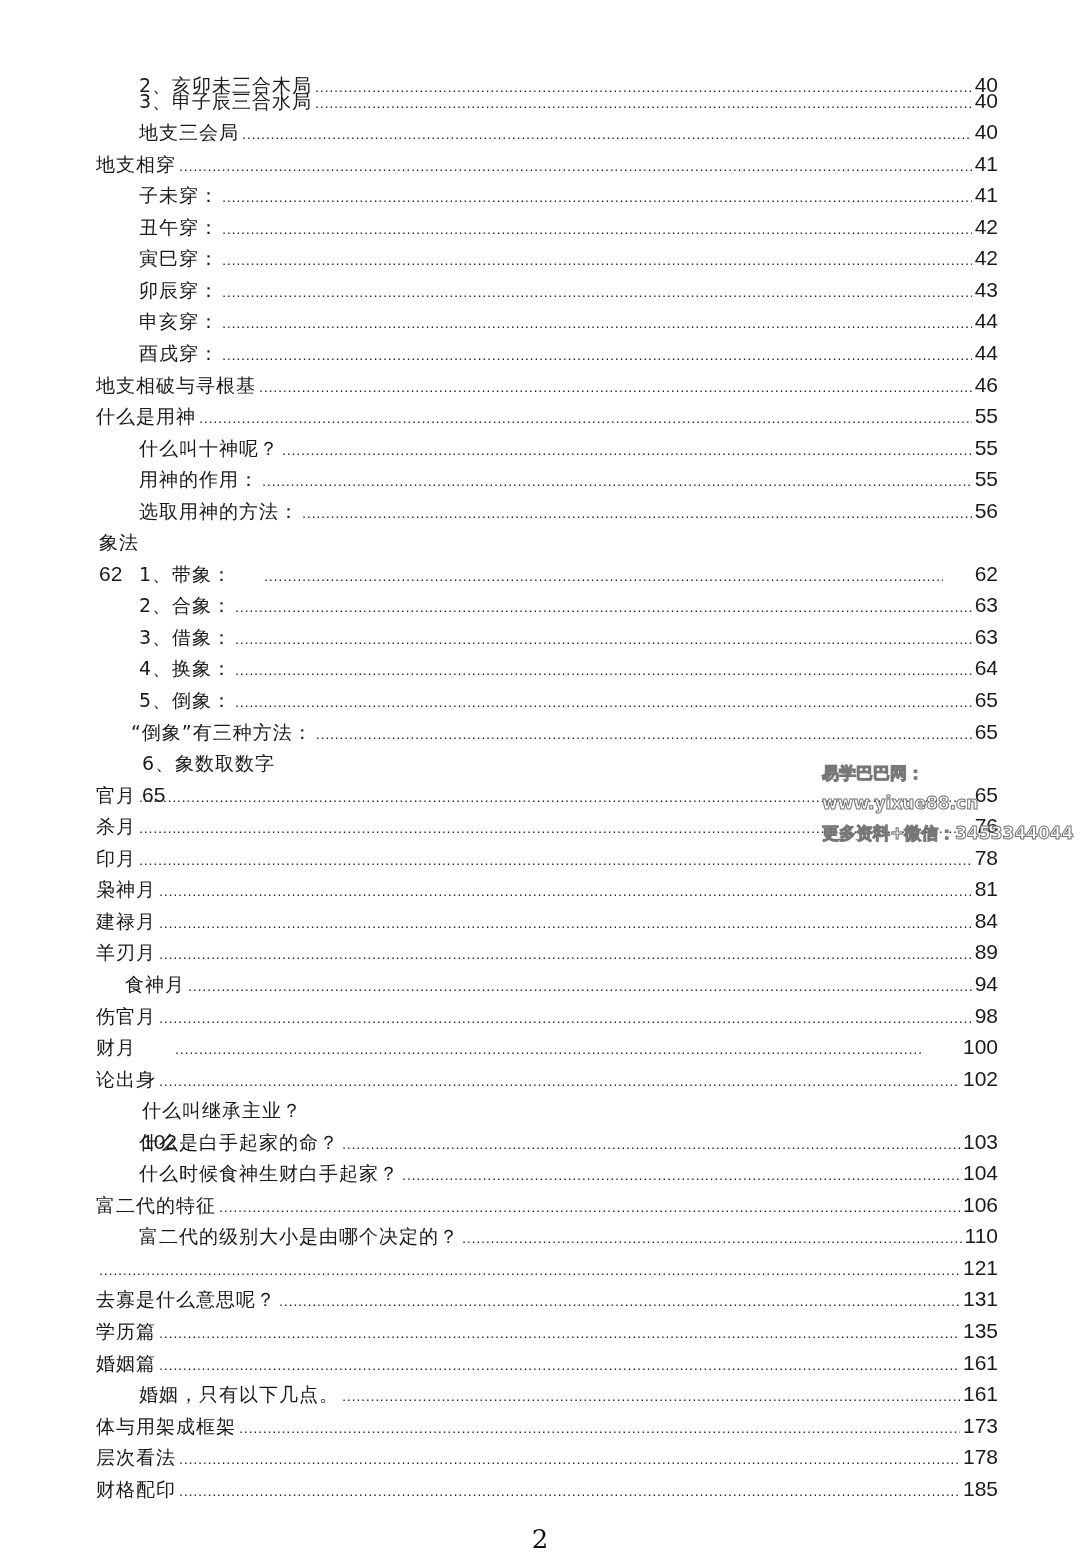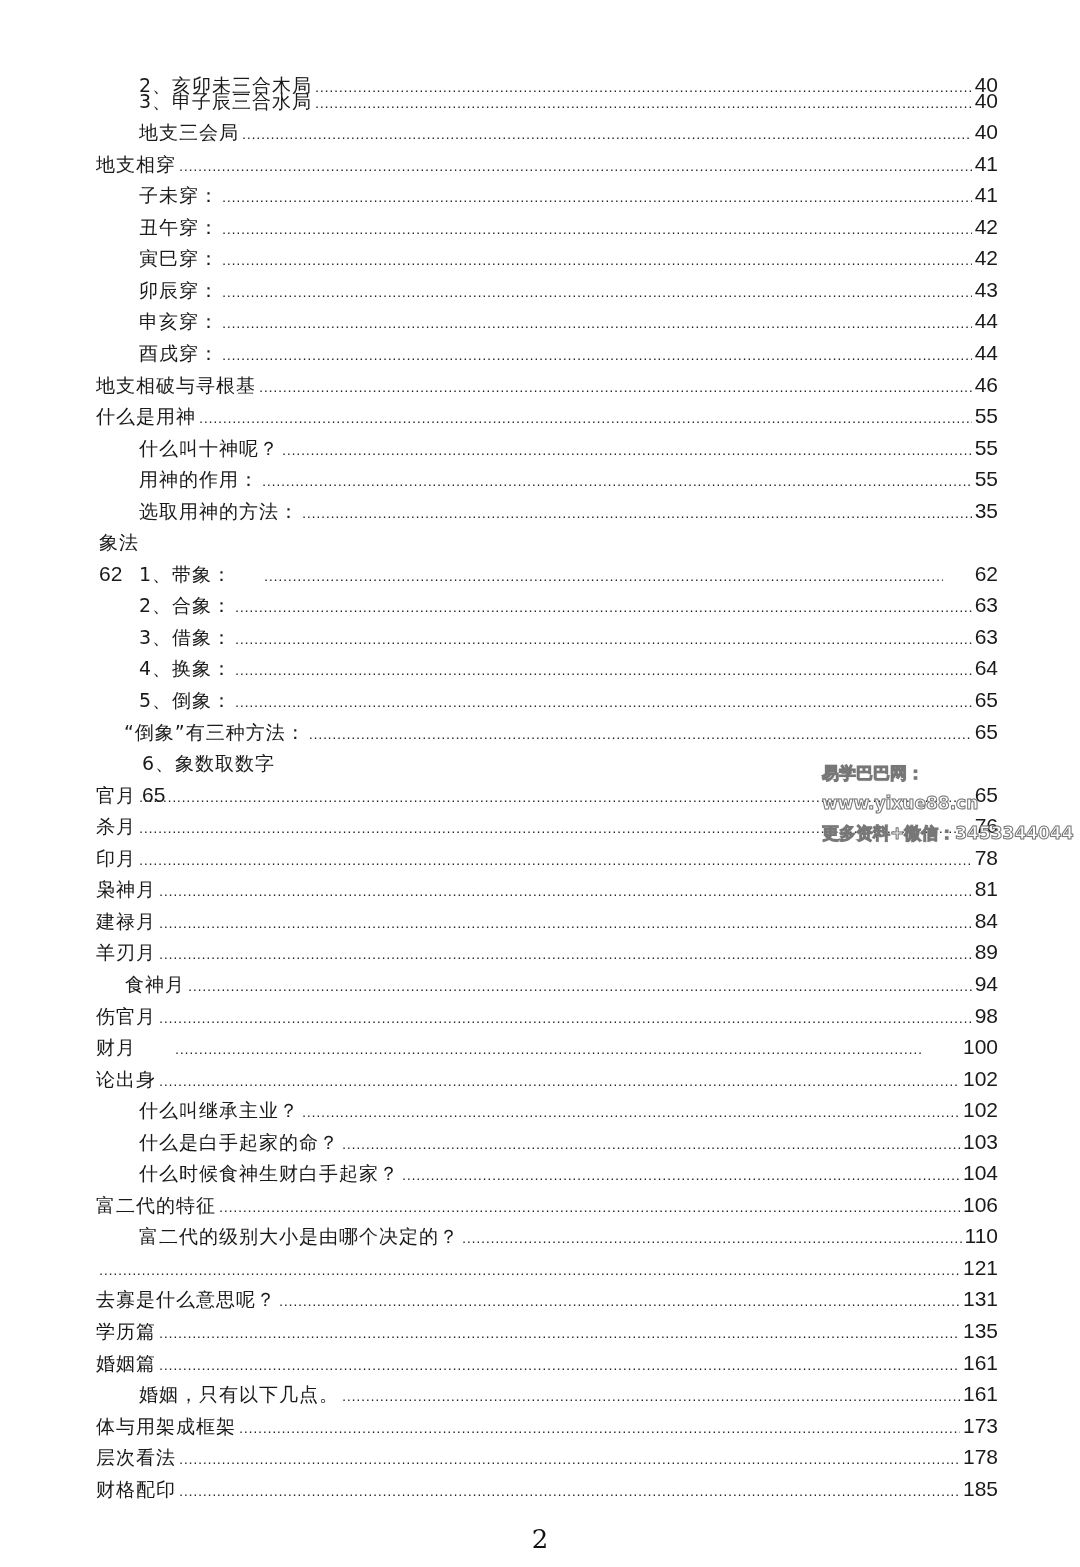--- a/index.html
+++ b/index.html
@@ -8,21 +8,21 @@
   .toc { position: absolute; left: 0; top: 53px; width: 1080px; }
   .row { position: absolute; height: 32px; display: flex; align-items: baseline;
          font-size: 19px; line-height: 32px; }
   .row .title { white-space: nowrap; letter-spacing: 1px; }
   .row .dots { flex: 1; margin: 0 3px; overflow: hidden; white-space: nowrap;
                color: #222; font-size: 13px; letter-spacing: 0.6px; }
   .row .dots::before { content: "................................................................................................................................................................................................................................................................................................"; }
   .row .page { font-family: "Liberation Sans", sans-serif; font-size: 21px; white-space: nowrap; }
   .lvl1 { left: 96px; right: 82px; }
   .lvl2 { left: 139px; right: 82px; }
-  .lvl2q { left: 124px; right: 82px; }
+  .lvl2q { left: 131px; right: 82px; }
   .watermark { position: absolute; left: 822px; top: 758px; font-family: "DejaVu Sans", sans-serif;
                font-size: 17px; font-weight: bold; color: #fff; line-height: 30px;
                -webkit-text-stroke: 1px #777; text-shadow: 0 0 1px #666; }
   .pagenum { position: absolute; left: 0; width: 1080px; top: 1524px; text-align: center;
              font-family: "DejaVu Serif", serif; font-size: 26px; color: #111; }
 </style>
 </head>
 <body>
 
 <div class="toc" id="toc">
@@ -92,21 +92,21 @@
       <span class="page">55</span>
     </div>
     <div class="row lvl2" style="top: 410.15px;">
       <span class="title">用神的作用：</span>
       <span class="dots"></span>
       <span class="page">55</span>
     </div>
     <div class="row lvl2" style="top: 441.7px;">
       <span class="title">选取用神的方法：</span>
       <span class="dots"></span>
-      <span class="page">35</span>
+      <span class="page">56</span>
     </div>
     <div class="row lvl1" style="top: 473.25px; flex-direction: column;">
       <span class="title">象法</span>
       <span class="dots"></span>
       <span class="page">62</span>
     </div>
     <div class="row lvl2" style="top: 504.8px; gap: 29px;">
       <span class="title">1、带象：</span>
       <span class="dots"></span>
       <span class="page">62</span>
@@ -184,21 +184,21 @@
     <div class="row lvl1" style="top: 978.05px; gap: 36px;">
       <span class="title">财月</span>
       <span class="dots"></span>
       <span class="page">100</span>
     </div>
     <div class="row lvl1" style="top: 1009.6px;">
       <span class="title">论出身</span>
       <span class="dots"></span>
       <span class="page">102</span>
     </div>
-    <div class="row lvl2" style="top: 1041.15px;">
+    <div class="row lvl2" style="top: 1041.15px; flex-direction: column;">
       <span class="title">什么叫继承主业？</span>
       <span class="dots"></span>
       <span class="page">102</span>
     </div>
     <div class="row lvl2" style="top: 1072.7px;">
       <span class="title">什么是白手起家的命？</span>
       <span class="dots"></span>
       <span class="page">103</span>
     </div>
     <div class="row lvl2" style="top: 1104.25px;">

